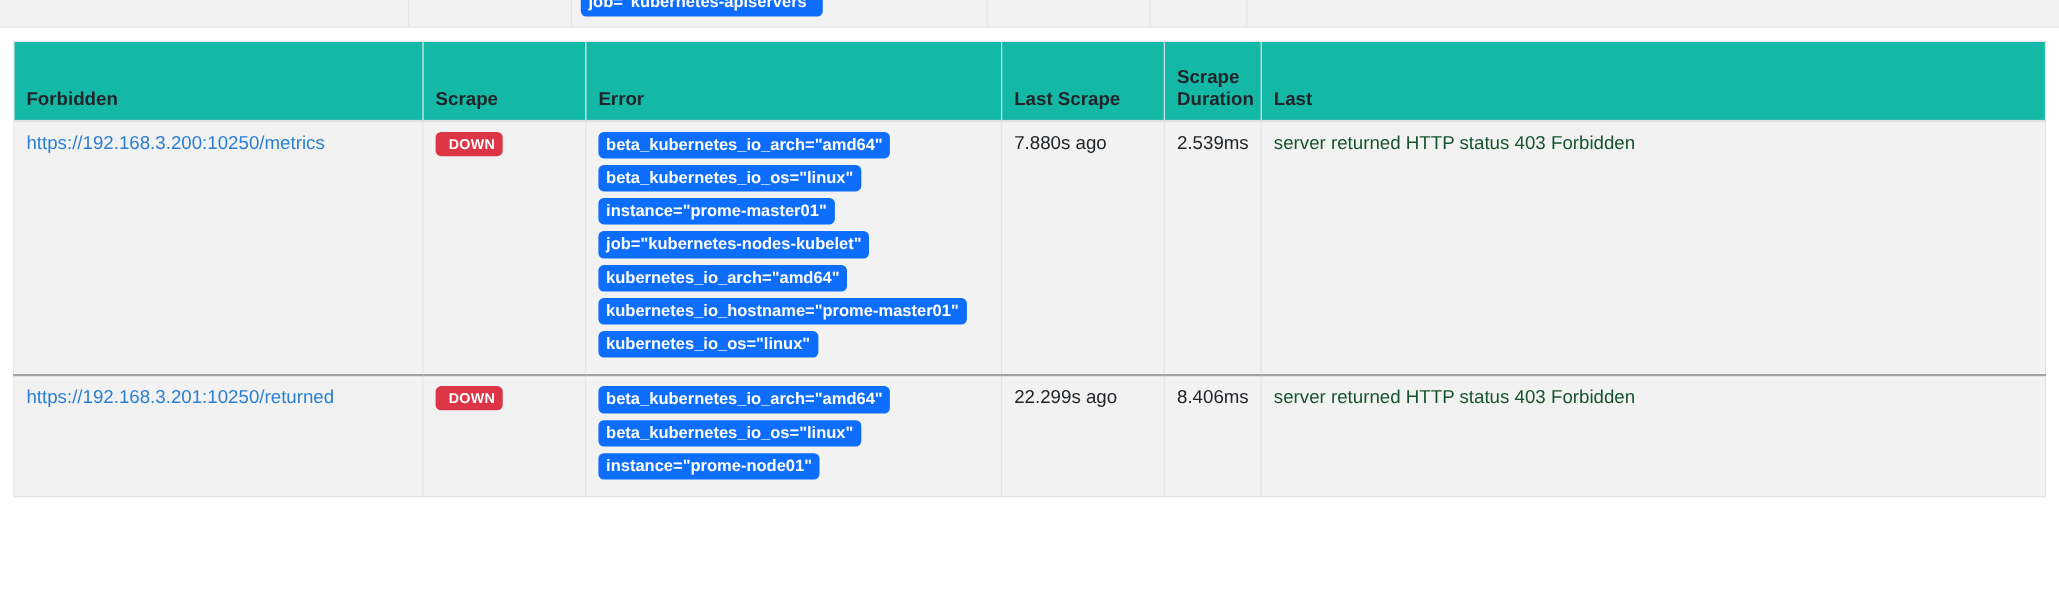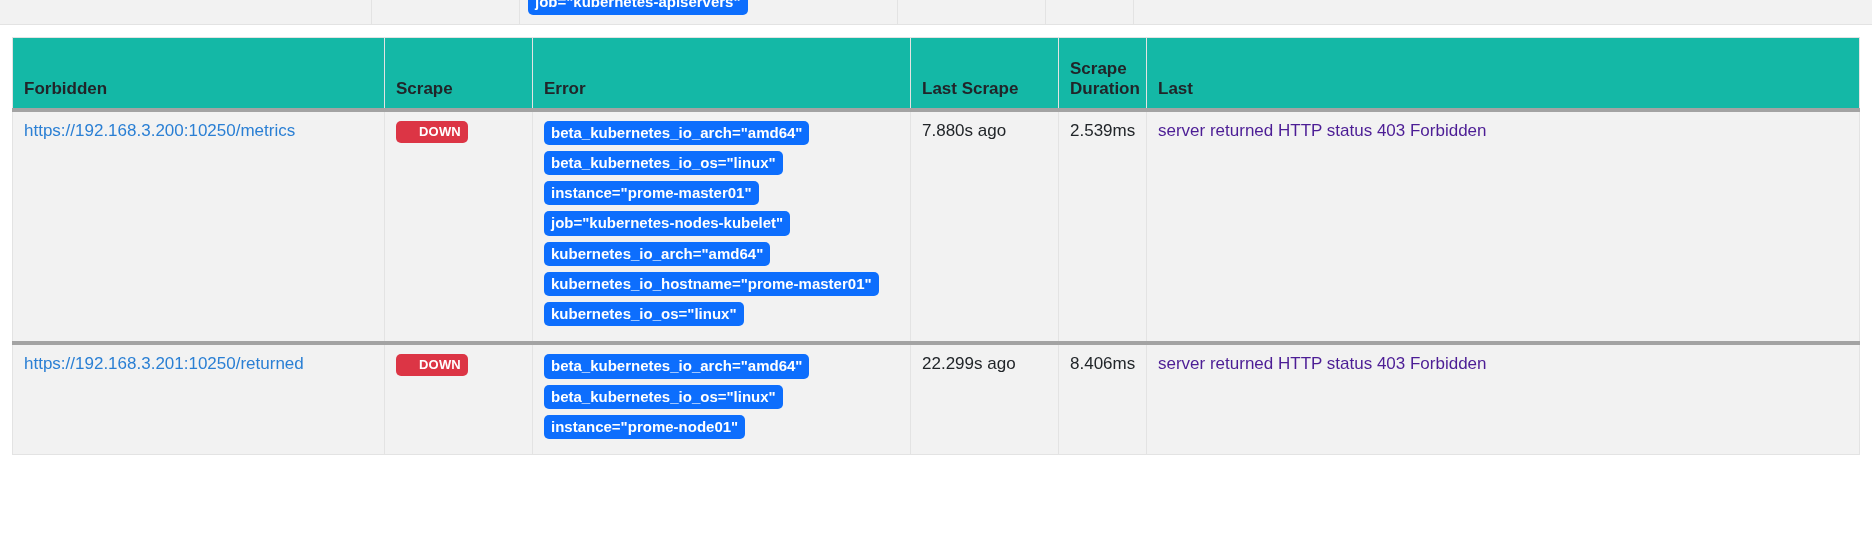--- a/index.html
+++ b/index.html
@@ -102,21 +102,21 @@
     vertical-align: bottom;
     height: 72px;
     border-bottom-width: 2px;
     border-bottom-color: #dfdfdf;
     text-align: left;
     background: #14b8a6;
   }
   table.scrape tbody td {
     background: #f2f2f2;
     vertical-align: top;
-    border-top: 4px solid #a3a3a3;
+    border-top: 2px solid #a3a3a3;
   }
   col.c-endpoint { width: 372px; }
   col.c-state    { width: 148px; }
   col.c-labels   { width: 378px; }
   col.c-last     { width: 148px; }
   col.c-dur      { width: 88px; }
   col.c-err      { width: auto; }
 
   .endpoint-link {
     color: #2a7fd4;
@@ -126,40 +126,40 @@
   }
 
   .state-badge {
     display: inline-block;
     background: #dc3545;
     color: #fff;
     font-size: 13px;
     font-weight: bold;
     letter-spacing: 0.2px;
     border-radius: 5px;
-    padding: 4px 7px 5px 23px;
+    padding: 4px 7px 5px 12px;
     line-height: 1;
   }
 
   .labels-cell { line-height: 0; }
   .label-badge {
     display: inline-block;
     background: #0d6efd;
     color: #ffffff;
     font-size: 15px;
     font-weight: bold;
     border-radius: 5px;
     padding: 3px 7px 4px 7px;
     margin: 0 0 6px 0;
     line-height: 1.15;
     white-space: nowrap;
   }
 
   .muted-val { font-size: 17px; color: #212529; white-space: nowrap; margin-top: 24px; }
-  .err-text  { font-size: 17px; color: #4c1d95; }
+  .err-text  { font-size: 17px; color: #14532d; }
 </style>
 </head>
 <body>
 
 <div class="page">
 
   <div class="top-partial">
     <div class="tp-cell tp-c1"></div>
     <div class="tp-cell tp-c2"></div>
     <div class="tp-cell tp-c3">

